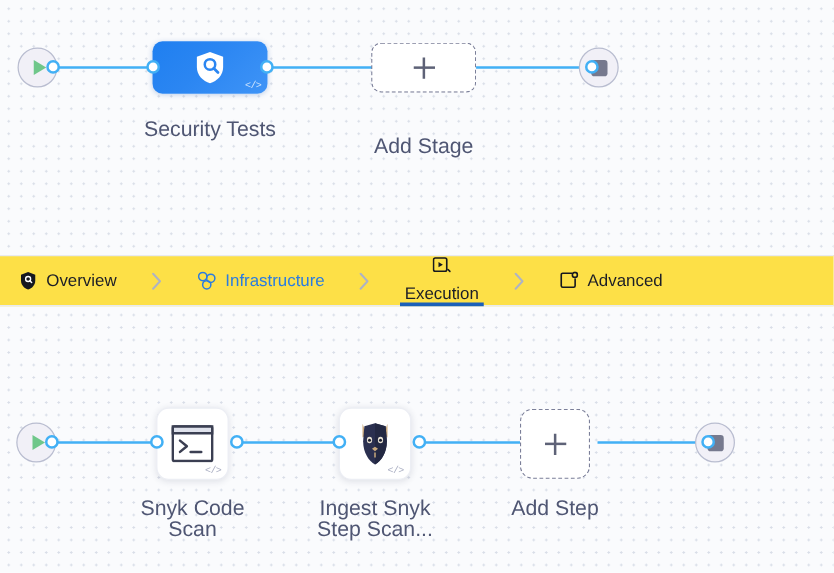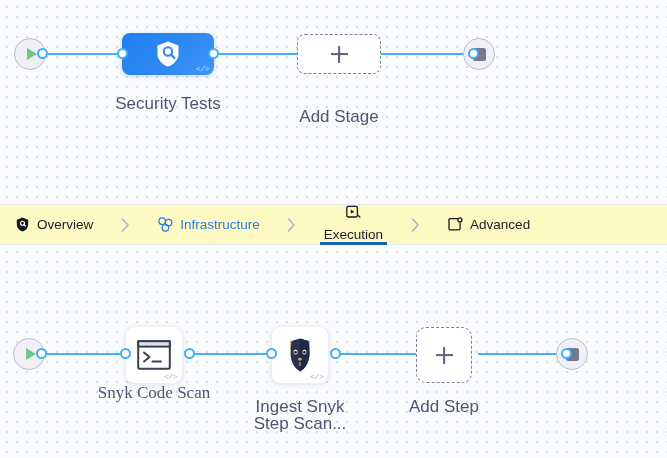--- a/index.html
+++ b/index.html
@@ -88,21 +88,21 @@
 
   
   .caption {
     position: absolute; text-align: center;
     font-size: 17px; color: #4f5673; line-height: 17px;
   }
 
   
   .tabbar {
     position: absolute; left: 0; top: 204px; width: 667px; height: 41px;
-    background: #fef9c3;
+    background: #fde047;
     border-top: 1px solid #e8eaf0; border-bottom: 1px solid #e8eaf0;
     display: flex; align-items: center; padding-left: 10px;
     z-index: 20;
   }
   .tab {
     display: flex; align-items: center; gap: 7px;
     height: 41px; padding: 0 4px; position: relative;
     font-size: 13.5px; color: #1b1d27; cursor: pointer;
   }
   .tab.blue { color: #2a7ce0; }
@@ -265,21 +265,21 @@
 
     <div class="add-node" id="add-step-node" style="left:416px; top:82px;">
       <div class="plus"></div>
     </div>
 
     <div class="terminal end" style="left:556px; top:93px;">
       <div class="stop-sq"></div>
     </div>
     <div class="port" style="left:561px; top:103px;"></div>
 
-    <div class="caption" style="left:94px; top:139px; width:120px;font-family:Liberation Serif, serif;">Snyk Code Scan</div>
+    <div class="caption" style="left:94px; top:153px; width:120px;">Snyk Code Scan</div>
 
     <div class="caption" style="left:240px; top:153px; width:120px;">
       <div>Ingest Snyk</div>
       <div>Step Scan...</div>
     </div>
 
     <div class="caption" style="left:384px; top:153px; width:120px;">Add Step</div>
   </div>
 
 </div>

